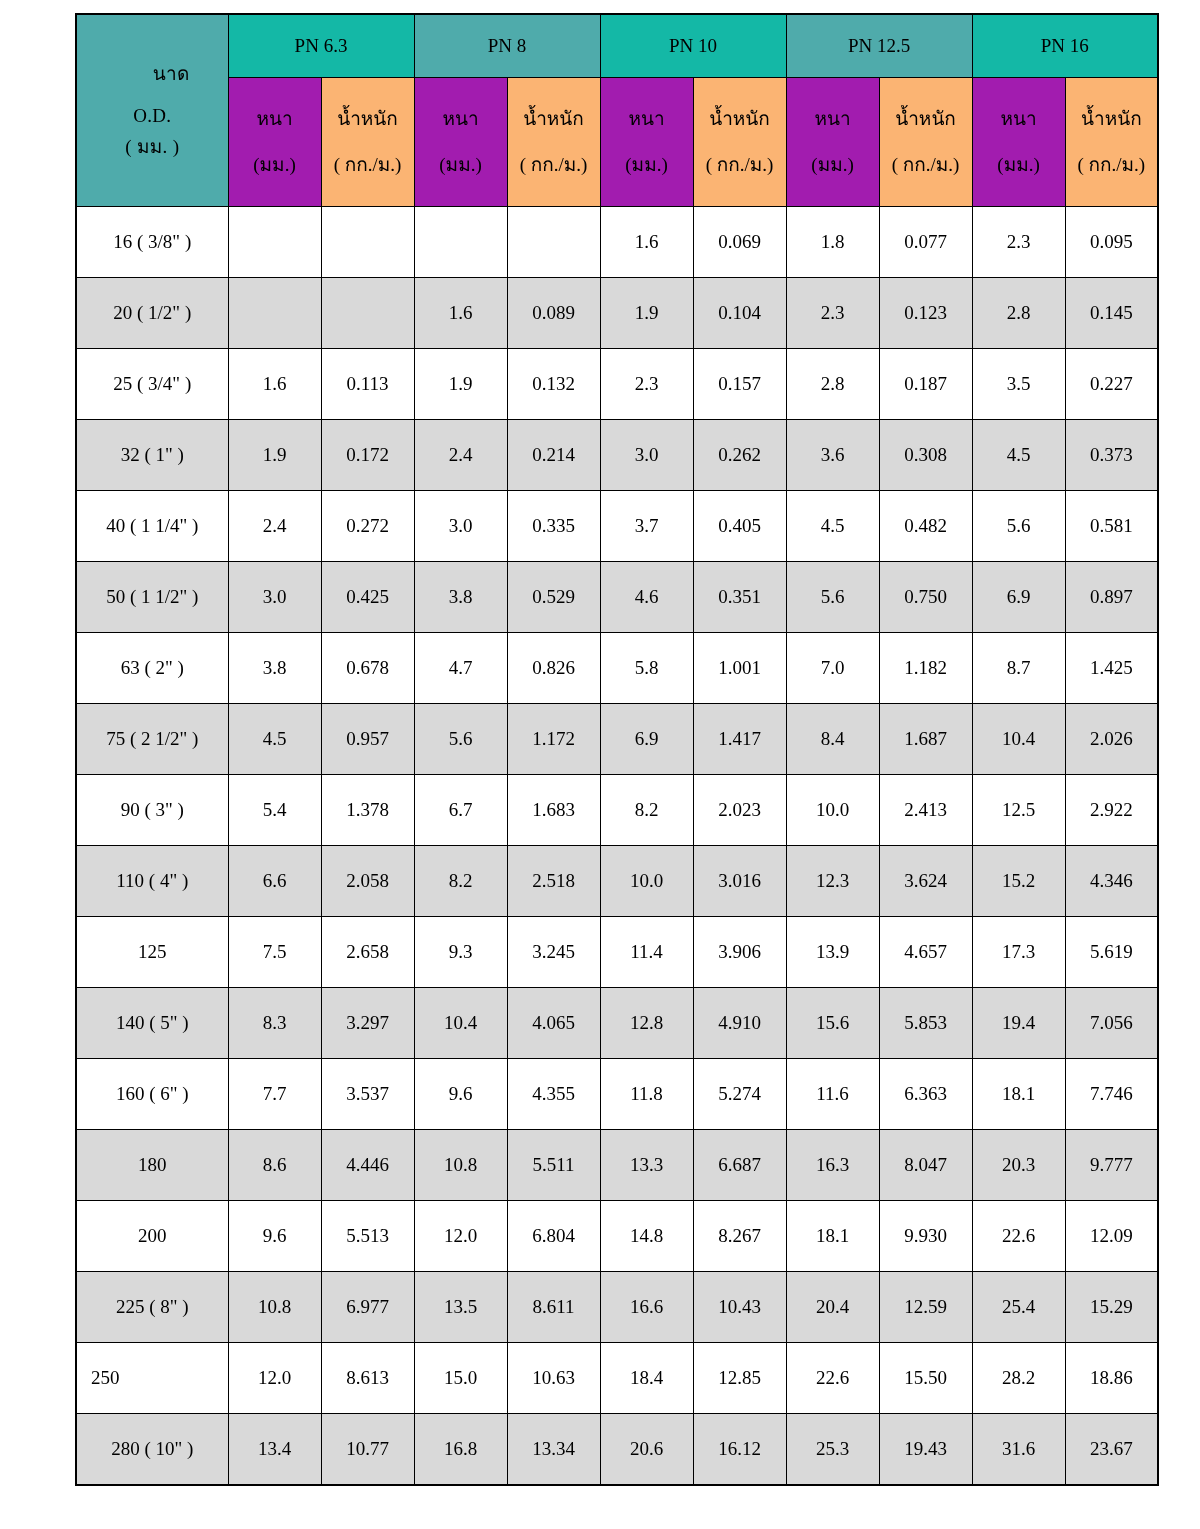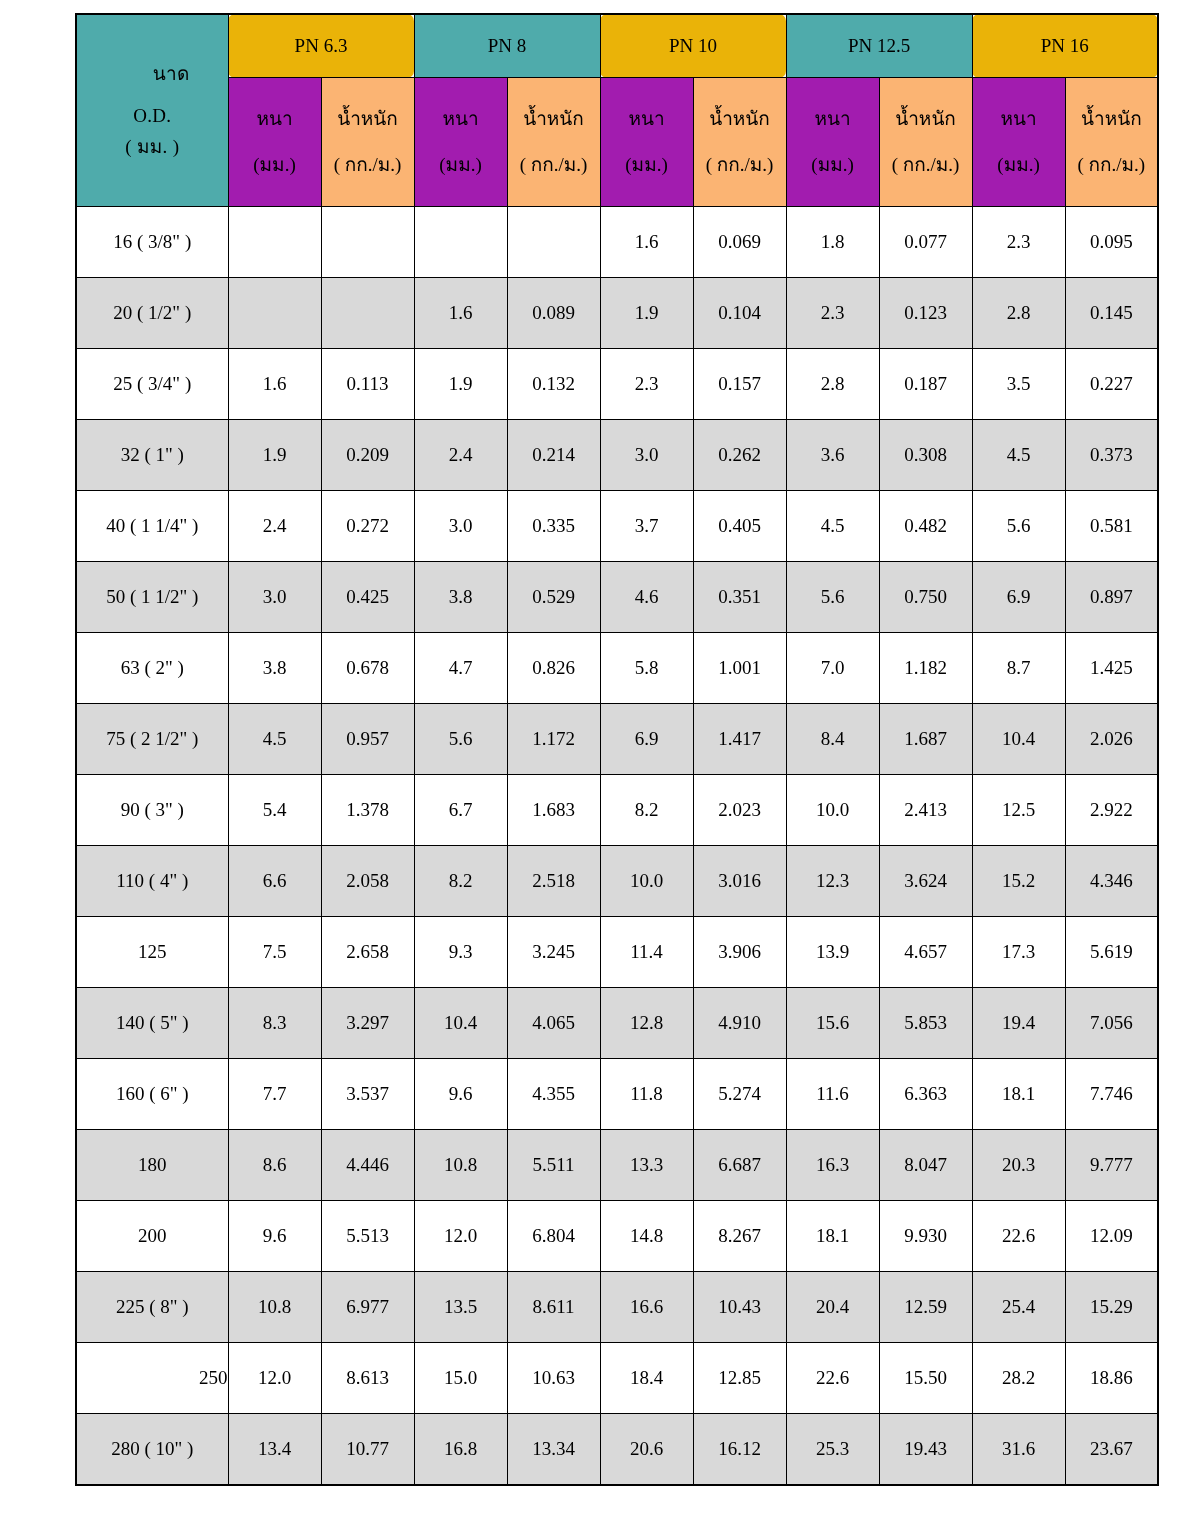--- a/index.html
+++ b/index.html
@@ -54,38 +54,38 @@
   .hdr-od .od-line { display: block; }
   .hdr-od .od-l1 { margin-bottom: 18px; padding-left: 38px; }
   .hdr-od .od-l3 { margin-top: 8px; }
 
   .hdr-pn {
     font-weight: bold;
     font-size: 20px;
     height: 62px;
   }
   .hdr-pn.teal { background: #4FABAB; }
-  .hdr-pn.cyan { background: #eab308; border-radius: 7px; }
+  .hdr-pn.cyan { background: #14b8a6; }
 
   .hdr-sub {
     height: 128px;
     font-size: 20px;
   }
   .hdr-sub.thk { background: #a21caf; }
   .hdr-sub.wgt { background: #FBB473; }
   .hdr-sub .sub-l1 { display: block; margin-bottom: 22px; }
   .hdr-sub .sub-l2 { display: block; }
 
   
   tbody tr { height: 71px; }
   tbody tr.row-odd  td { background: #ffffff; }
   tbody tr.row-even td { background: #D9D9D9; }
   tbody td { font-size: 19px; }
   tbody td.od-cell { font-size: 19px; }
-  tbody td.od-cell.align-left { text-align: right; padding-left: 8px; }
+  tbody td.od-cell.align-left { text-align: left; padding-left: 14px; }
 </style>
 </head>
 <body>
 
 <div id="table-wrap">
   <table class="spec-table">
     <colgroup>
       <col class="c-od">
       <col class="c-th">
         <col class="c-wt">
@@ -190,21 +190,21 @@
           <td>2.3</td>
           <td>0.157</td>
           <td>2.8</td>
           <td>0.187</td>
           <td>3.5</td>
           <td>0.227</td>
         </tr>
         <tr class="row-even">
           <td class="od-cell">32 ( 1" )</td>
           <td>1.9</td>
-          <td>0.209</td>
+          <td>0.172</td>
           <td>2.4</td>
           <td>0.214</td>
           <td>3.0</td>
           <td>0.262</td>
           <td>3.6</td>
           <td>0.308</td>
           <td>4.5</td>
           <td>0.373</td>
         </tr>
         <tr class="row-odd">

